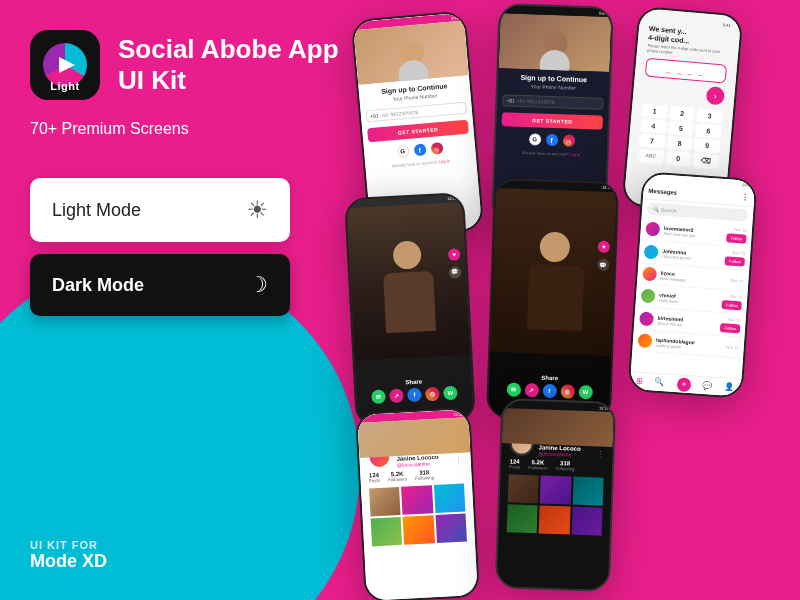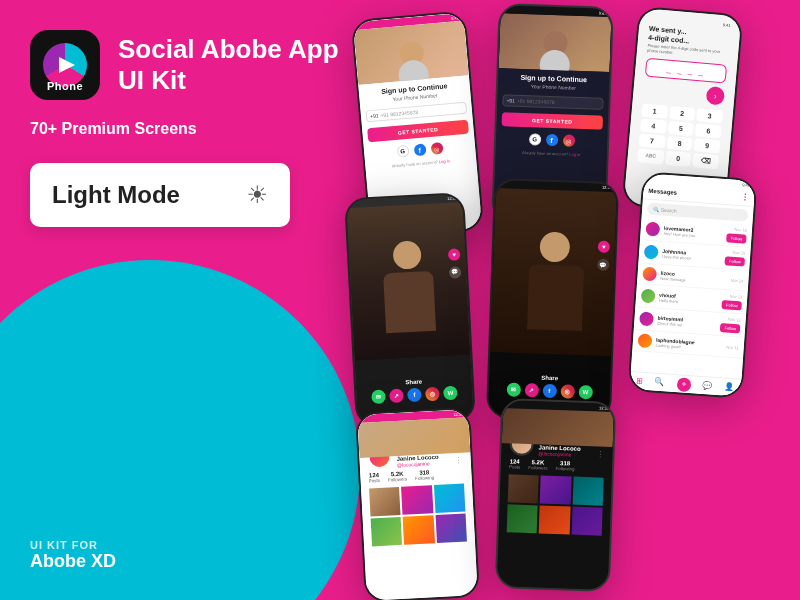--- a/index.html
+++ b/index.html
@@ -93,23 +93,23 @@
     .header-text h1 {
       color: white;
       font-size: 26px;
       font-weight: 800;
       line-height: 1.2;
     }
 
     .subtitle {
       color: white;
       font-size: 16px;
-      font-weight: 700;
+      font-weight: 400;
       padding: 0 30px;
-      margin-bottom: 25px;
+      margin-bottom: 40px;
     }
 
     
     .mode-buttons {
       padding: 0 30px;
       display: flex;
       flex-direction: column;
       gap: 12px;
       position: relative;
       z-index: 20;
@@ -129,22 +129,22 @@
       background: white;
       box-shadow: 0 4px 15px rgba(0,0,0,0.15);
     }
 
     .mode-btn.dark {
       background: #111;
       box-shadow: 0 4px 15px rgba(0,0,0,0.3);
     }
 
     .mode-label-light {
-      font-size: 24px;
-      font-weight: 700;
+      font-size: 18px;
+      font-weight: 400;
       color: #222;
     }
 
     .mode-label-dark {
       font-size: 18px;
       font-weight: 700;
       color: white;
     }
 
     .sun-icon {
@@ -613,41 +613,45 @@
 <div class="teal-circle"></div>
 
 <div class="left-panel">
 
   <div class="header">
     <div class="logo-icon">
       <div style="display:flex;flex-direction:column;align-items:center;">
         <div class="logo-circle-bg">
           <div class="logo-play"></div>
         </div>
-        <span class="logo-text-below">Phone</span>
+        <span class="logo-text-below">Light</span>
       </div>
     </div>
     <div class="header-text">
       <h1>Social Abobe App UI Kit</h1>
     </div>
   </div>
 
   <div class="subtitle">70+ Premium Screens</div>
 
   <div class="mode-buttons">
     <div class="mode-btn light">
       <span class="mode-label-light">Light Mode</span>
       <span class="sun-icon">☀</span>
     </div>
+    <div class="mode-btn dark">
+      <span class="mode-label-dark">Dark Mode</span>
+      <span class="moon-icon">☽</span>
+    </div>
   </div>
 
   <div class="xd-badge">
     <div class="xd-text">
       <small>UI KIT FOR</small>
-      <strong>Abobe XD</strong>
+      <strong>Mode XD</strong>
     </div>
   </div>
 </div>
 
 <div class="phones-area">
 
   <div class="phone phone-1">
     <div class="phone-screen signup-light">
       <div class="status-bar" style="background:#e91e8c;">
         <span class="status-time">9:41</span>

